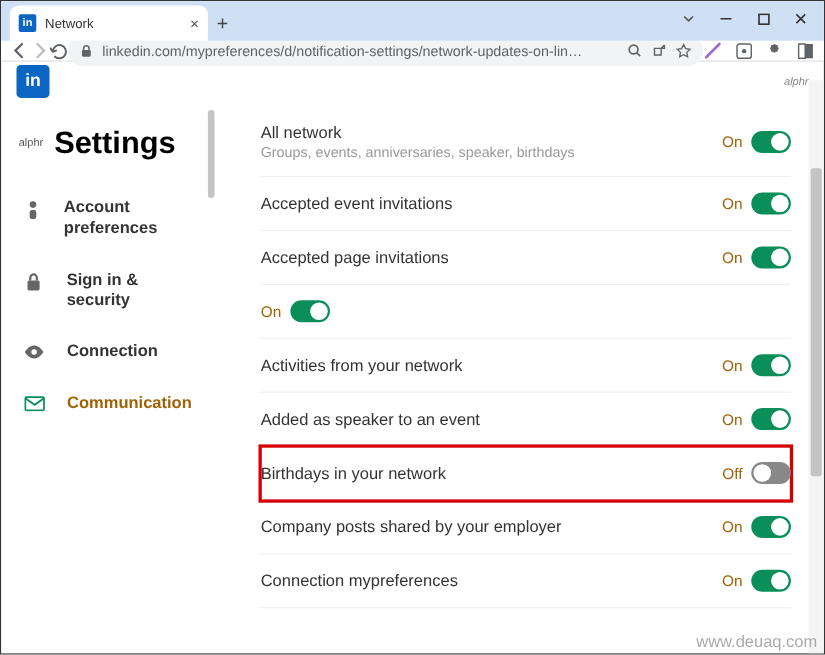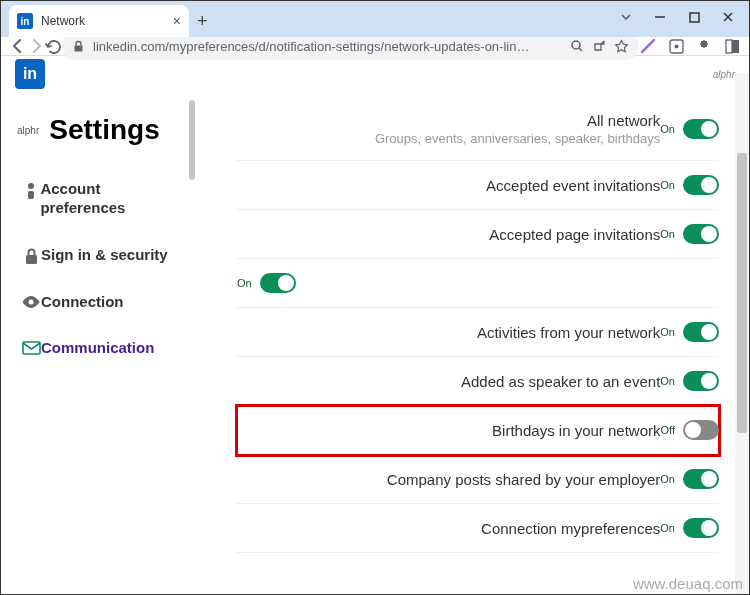--- a/index.html
+++ b/index.html
@@ -33,38 +33,38 @@
   .topstrip { position: absolute; left: 0; right: 0; top: 0; height: 36px; display: flex; align-items: center; padding: 0 14px; justify-content: space-between; z-index: 2; }
   .li-logo { width: 30px; height: 30px; background: #0a66c2; color: #fff; font-weight: 700; display: flex; align-items: center; justify-content: center; border-radius: 4px; font-size: 16px; }
   .alphr-small { font-size: 10px; color: #888; font-style: italic; }
   
   
   .sidebar { width: 200px; padding-top: 50px; position: relative; }
   .sidebar-scroll { position: absolute; right: 6px; top: 44px; width: 6px; height: 80px; background: #c4c4c4; border-radius: 3px; }
   .settings-hdr { display: flex; align-items: center; gap: 10px; padding: 8px 16px 20px 16px; }
   .alphr-lbl { font-size: 10px; color: #555; }
   .settings-title { font-size: 28px; font-weight: 600; color: #000; }
-  .nav-item { display: flex; align-items: flex-start; gap: 0; padding: 14px 16px 14px 20px; cursor: pointer; }
+  .nav-item { display: flex; align-items: flex-start; gap: 20px; padding: 14px 16px 14px 20px; cursor: pointer; }
   .nav-ico { width: 20px; color: #666; display: flex; justify-content: center; padding-top: 2px; }
   .nav-lbl { font-size: 15px; font-weight: 600; color: #333; line-height: 1.25; }
-  .nav-item.active .nav-lbl { color: #4c1d95; }
+  .nav-item.active .nav-lbl { color: #a16207; }
   .nav-item.active .nav-ico { color: #0a8f5b; }
   
   
-  .main { flex: 1; padding-top: 42px; position: relative; overflow: hidden; text-align: right; }
+  .main { flex: 1; padding-top: 42px; position: relative; overflow: hidden; }
   .main-inner { padding: 0 30px 0 36px; }
   .section-title { font-size: 22px; font-weight: 400; color: #333; margin-bottom: 2px; margin-top: -6px; overflow: hidden; height: 16px; line-height: 0; padding-top: 4px;}
   .cut-title { font-size: 22px; color: #444; font-weight: 400; transform: translateY(-12px); }
   .row { display: flex; align-items: center; justify-content: space-between; padding: 14px 0; border-bottom: 1px solid #eee; }
   .row.first { border-top: none; padding-top: 2px; }
   .row-left { flex: 1; }
   .row-label { font-size: 15px; color: #333; }
   .row-sub { font-size: 13px; color: #999; margin-top: 2px; }
   .row-right { display: flex; align-items: center; gap: 8px; }
-  .state-lbl { font-size: 11px; color: #14532d; }
+  .state-lbl { font-size: 14px; color: #a16207; }
   
   
   .toggle { width: 36px; height: 20px; border-radius: 10px; position: relative; }
   .toggle.on { background: #0a8f5b; }
   .toggle.off { background: #888; }
   .toggle .knob { position: absolute; width: 16px; height: 16px; background: #fff; border-radius: 50%; top: 2px; }
   .toggle.on .knob { right: 2px; }
   .toggle.off .knob { left: 2px; }
   
   

